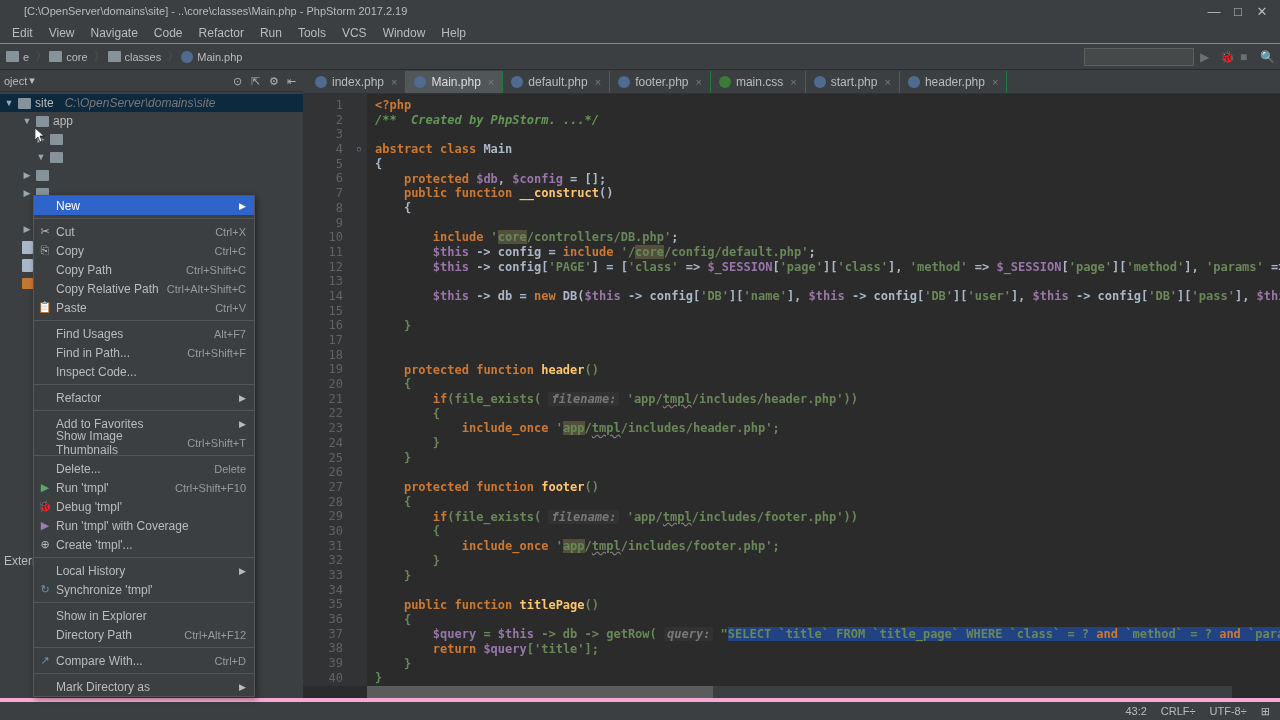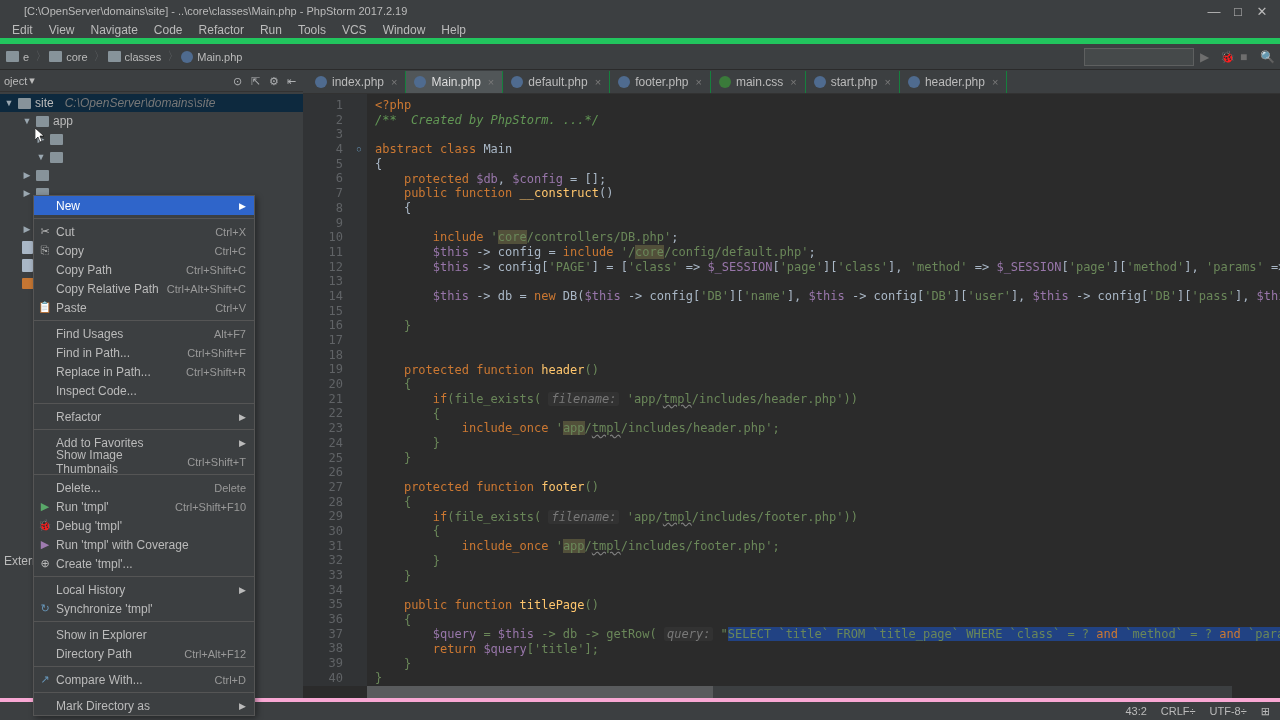--- a/index.html
+++ b/index.html
@@ -1,21 +1,21 @@
 <!DOCTYPE html>
 <html><head>
 <meta charset="utf-8">
 <style>
 * { margin: 0; padding: 0; box-sizing: border-box; }
 body { font-family: "Segoe UI", Arial, sans-serif; font-size: 12px; background: #2b2b2b; color: #a9b7c6; width: 1280px; height: 720px; overflow: hidden; }
 .titlebar { height: 22px; background: #3c3f41; display: flex; align-items: center; padding: 0 6px; color: #bbbbbb; font-size: 11px; }
 .titlebar-icon { width: 14px; height: 14px; background: #3c3f41; margin-right: 4px; display: inline-block; }
 .titlebar-spacer { flex: 1; }
 .win-btn { width: 24px; text-align: center; color: #bbbbbb; font-size: 13px; }
-.menubar { height: 22px; background: #3c3f41; display: flex; align-items: center; padding: 0 4px; border-bottom: 6px solid #22c55e; }
+.menubar { height: 22px; background: #3c3f41; display: flex; align-items: center; padding: 0 4px; border-bottom: 1px solid #22c55e; }
 .menubar span { padding: 2px 8px; color: #bbbbbb; font-size: 12px; }
 .navbar { height: 26px; background: #3c3f41; display: flex; align-items: center; padding: 0 6px; border-bottom: 1px solid #2b2b2b; }
 .navbar .crumb { display: flex; align-items: center; margin-right: 4px; color: #bbbbbb; font-size: 11px; gap: 4px; }
 .folder-icon { width: 13px; height: 11px; background: #87939a; border-radius: 1px; display: inline-block; }
 .php-icon { width: 12px; height: 12px; border-radius: 50%; background: #4f6b8f; display: inline-block; }
 .navbar-right { margin-left: auto; display: flex; align-items: center; gap: 6px; }
 .nav-dropdown { width: 110px; height: 18px; background: #45494a; border: 1px solid #5e6060; }
 .nav-icon { width: 14px; height: 14px; color: #6e6e6e; }
 .main-area { display: flex; height: 628px; }
 .project-header { height: 22px; display: flex; align-items: center; padding: 0 4px; color: #bbbbbb; font-size: 11px; border-bottom: 1px solid #323232; }
@@ -40,21 +40,21 @@
 .editor-area { flex: 1; display: flex; flex-direction: column; background: #2b2b2b; overflow: hidden; }
 .tabs { height: 24px; background: #3c3f41; display: flex; align-items: flex-end; padding-left: 4px; border-bottom: 1px solid #323232; }
 .tab { display: flex; align-items: center; height: 22px; padding: 0 8px; gap: 5px; color: #bbbbbb; font-size: 12px; border-right: 1px solid #15803d; }
 .tab.active { background: #515658; color: #ddd; }
 .tab .close { color: #7a7a7a; font-size: 11px; margin-left: 2px; }
 .code-wrap { flex: 1; display: flex; overflow: hidden; position: relative; }
 .gutter { width: 48px; background: #313335; text-align: right; padding: 4px 8px 4px 4px; color: #606366; font-family: "Consolas", monospace; font-size: 12px; line-height: 14.7px; }
 .gutter .ln { height: 14.7px; }
 .gut-icons { width: 16px; background: #313335; padding-top: 4px; }
 .gut-icons .gi { height: 14.7px; display: flex; align-items: center; justify-content: center; font-size: 9px; color: #6897bb; }
-.code { flex: 1; padding: 4px 8px; font-family: "Consolas", monospace; font-size: 12px; line-height: 14.7px; white-space: pre; overflow: hidden; }
+.code { flex: 1; padding: 4px 8px; font-family: "Consolas", monospace; font-size: 12px; line-height: 14.7px; white-space: pre; overflow: hidden; font-weight: bold; }
 .code .kw { color: #cc7832; }
 .code .fn { color: #ffc66d; }
 .code .str { color: #6a8759; }
 .code .var { color: #9876aa; }
 .code .cmt { color: #629755; font-style: italic; }
 .code .cn { color: #a9b7c6; }
 .code .warn { background: #52503a; }
 .code .hint { background: #323232; color: #787878; font-style: italic; padding: 0 3px; border-radius: 2px; }
 .code .sql { background: #214283; }
 .hscroll { height: 12px; background: #3c3f41; position: relative; margin: 0 48px 0 64px; }
@@ -235,24 +235,20 @@
           <span class="shortcut">Ctrl+V</span>
         </div>
         <div class="cm-sep"></div>
         <div class="cm-item">
           <span>Find Usages</span>
           <span class="shortcut">Alt+F7</span>
         </div>
         <div class="cm-item">
           <span>Find in Path...</span>
           <span class="shortcut">Ctrl+Shift+F</span>
-        </div>
-        <div class="cm-item">
-          <span>Replace in Path...</span>
-          <span class="shortcut">Ctrl+Shift+R</span>
         </div>
         <div class="cm-item">
           <span>Inspect Code...</span>
         </div>
         <div class="cm-sep"></div>
         <div class="cm-item">
           <span>Refactor</span>
           <span class="submenu-arrow">▶</span>
         </div>
         <div class="cm-sep"></div>

